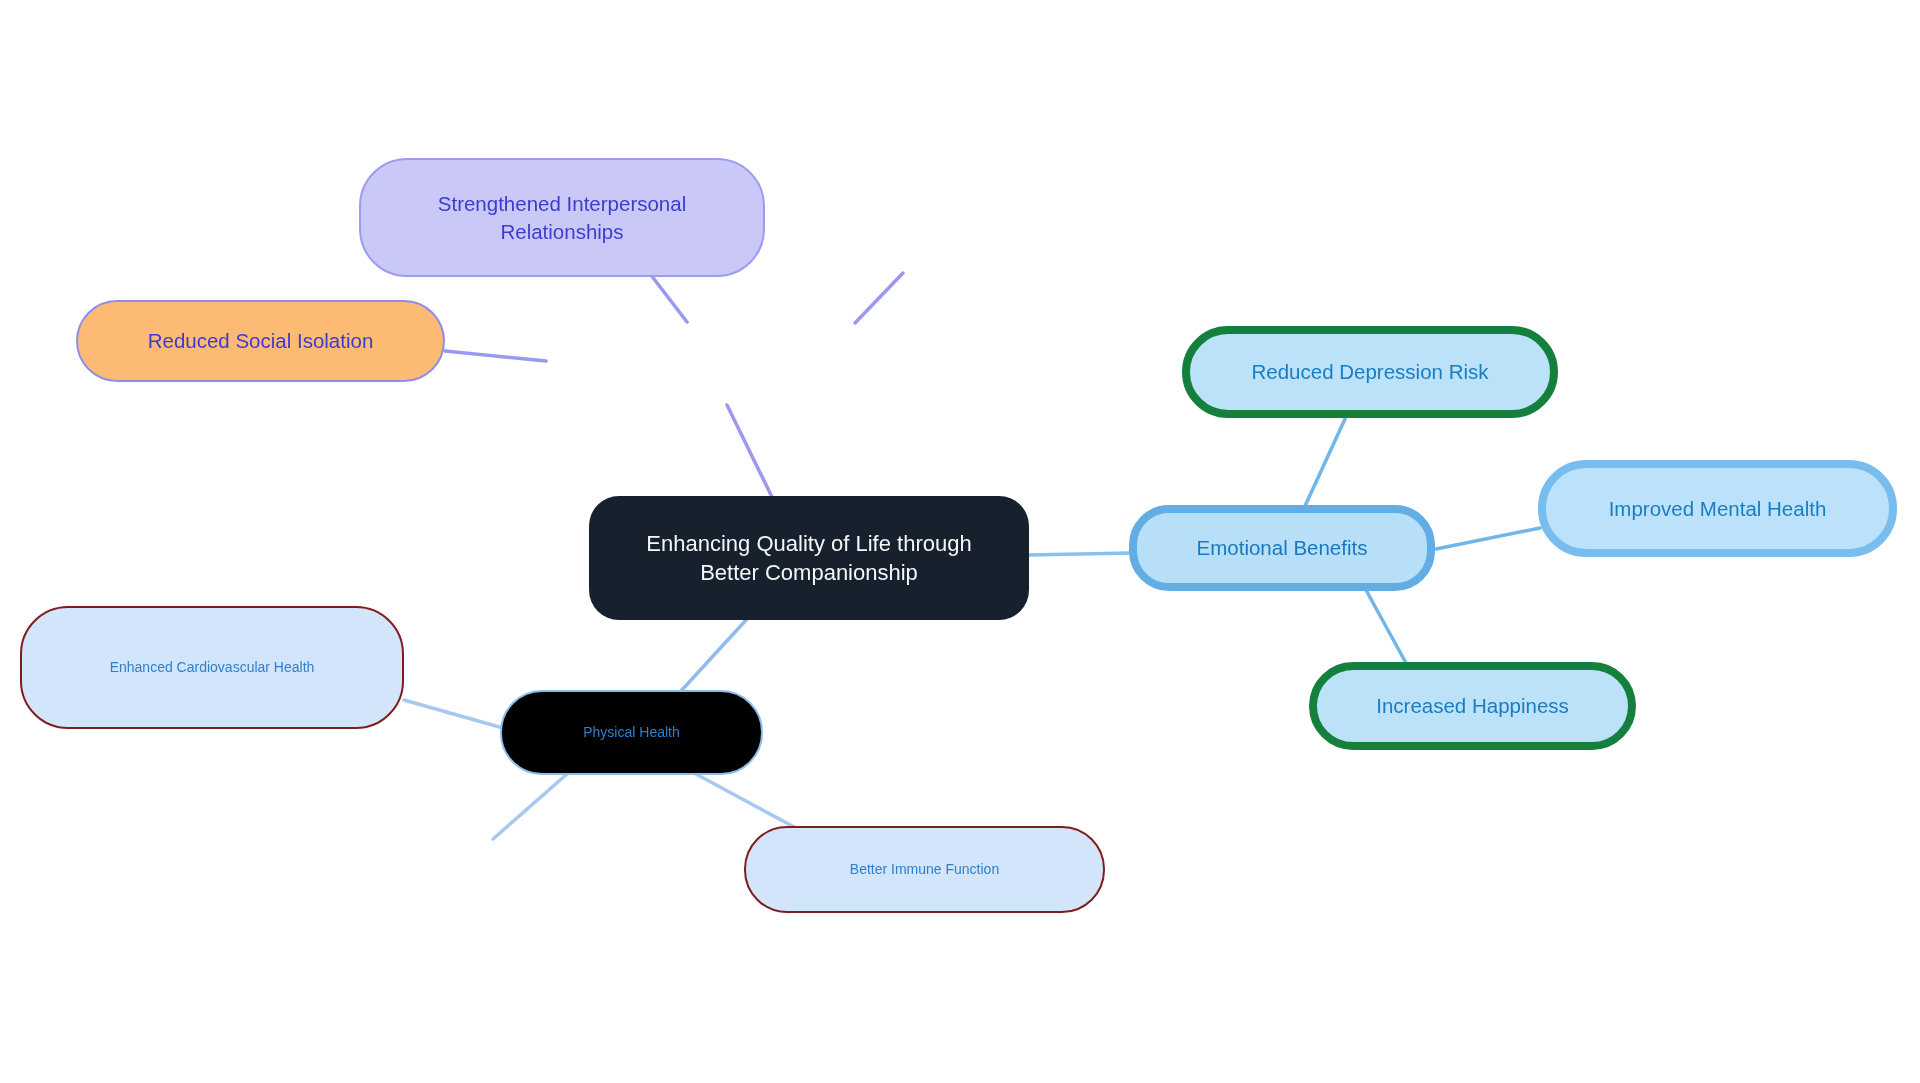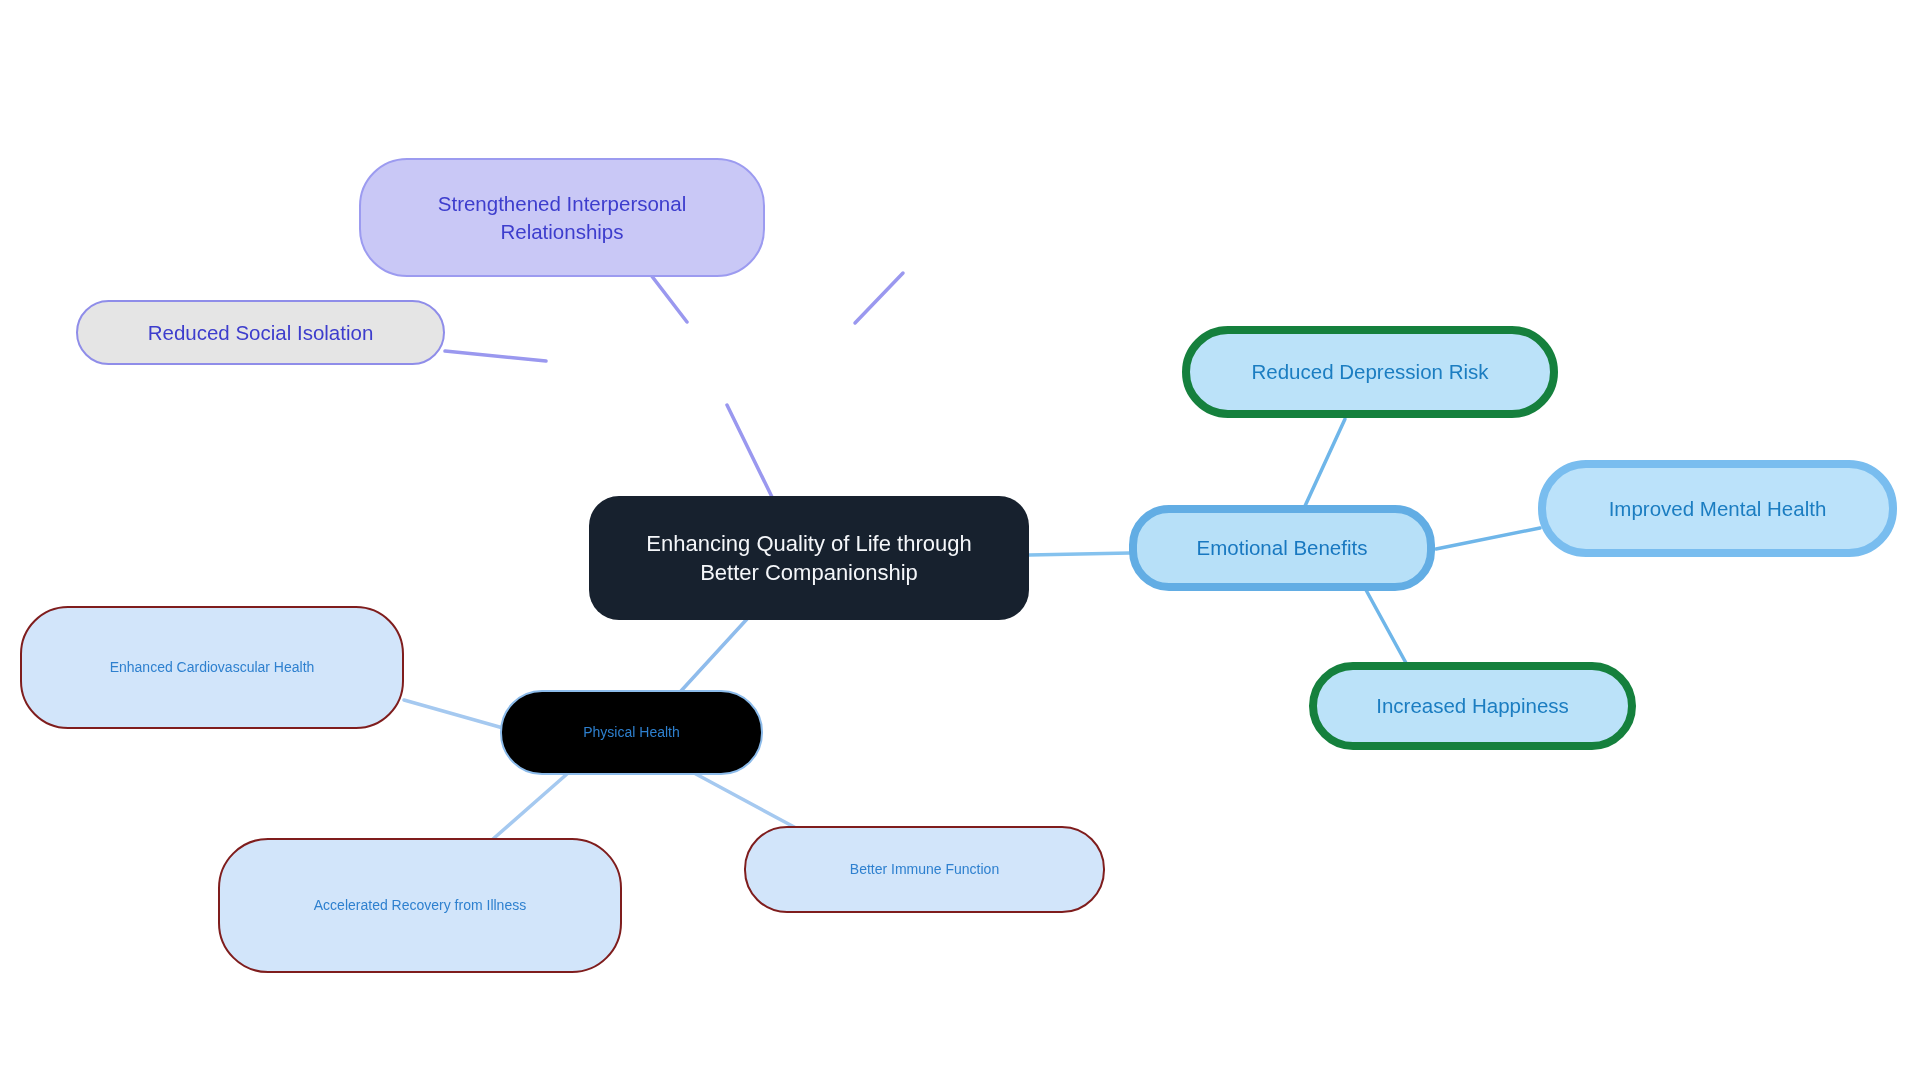--- a/index.html
+++ b/index.html
@@ -67,21 +67,21 @@
   .node.social-main {
     left: 548px; top: 321px;
     width: 305px; height: 84px;
     background: #c5c4f3;
     border-color: #8886e5;
     color: #4744cb;
     border-radius: 40px;
   }
   .node.sir { left: 359px; top: 114px; width: 406px; height: 119px; border-radius: 48px; padding: 0 40px; margin-top: 44px; }
   .node.iea { left: 861px; top: 159px; width: 379px; height: 114px; border-radius: 48px; padding: 0 40px; }
-  .node.rsi { left: 76px;  top: 300px; width: 369px; height: 65px;  border-radius: 44px; background:#e5e5e5; border-color:#8f8de9; }
+  .node.rsi { left: 76px;  top: 300px; width: 369px; height: 82px;  border-radius: 44px; background:#fdba74; border-color:#8f8de9; }
 
   
   .node.sky {
     background: #bbe2f9;
     border: 8px solid #15803d;
     color: #1b7dc1;
     font-size: 20.5px;
   }
   .node.emotional-main {
     left: 1129px; top: 505px;
@@ -141,16 +141,15 @@
   <div class="node lav sir">Strengthened Interpersonal Relationships</div>
   <div class="node lav rsi">Reduced Social Isolation</div>
 
   <div class="node sky emotional-main">Emotional Benefits</div>
   <div class="node sky rdr">Reduced Depression Risk</div>
   <div class="node sky imh">Improved Mental Health</div>
   <div class="node sky ih">Increased Happiness</div>
 
   <div class="node pale physical-main">Physical Health</div>
   <div class="node pale ech">Enhanced Cardiovascular Health</div>
-  <div class="node pale ari">Accelerated Recovery from Illness</div>
   <div class="node pale bif">Better Immune Function</div>
 
 </div>
 
 </body></html>

